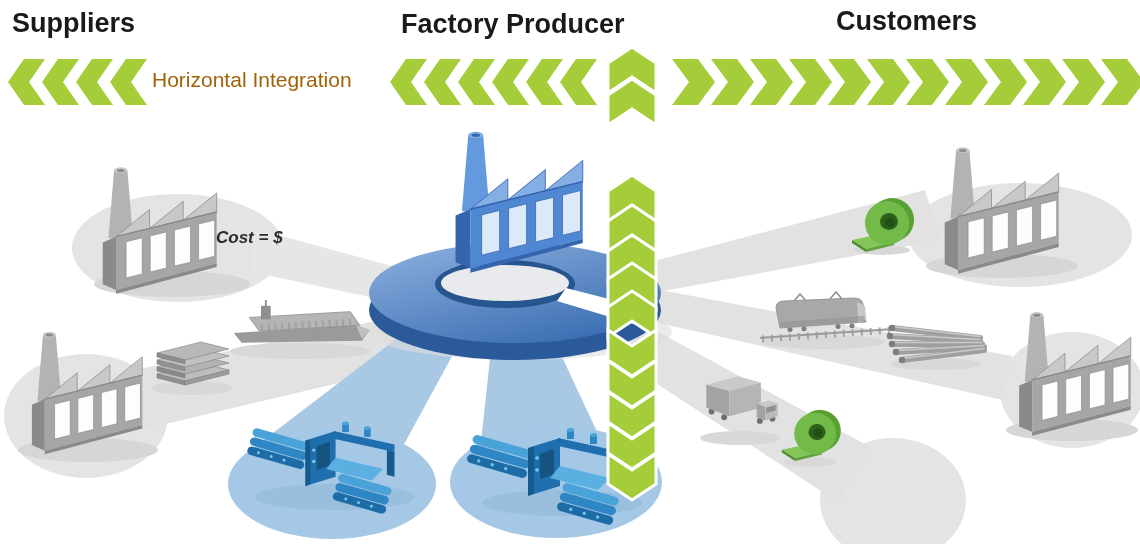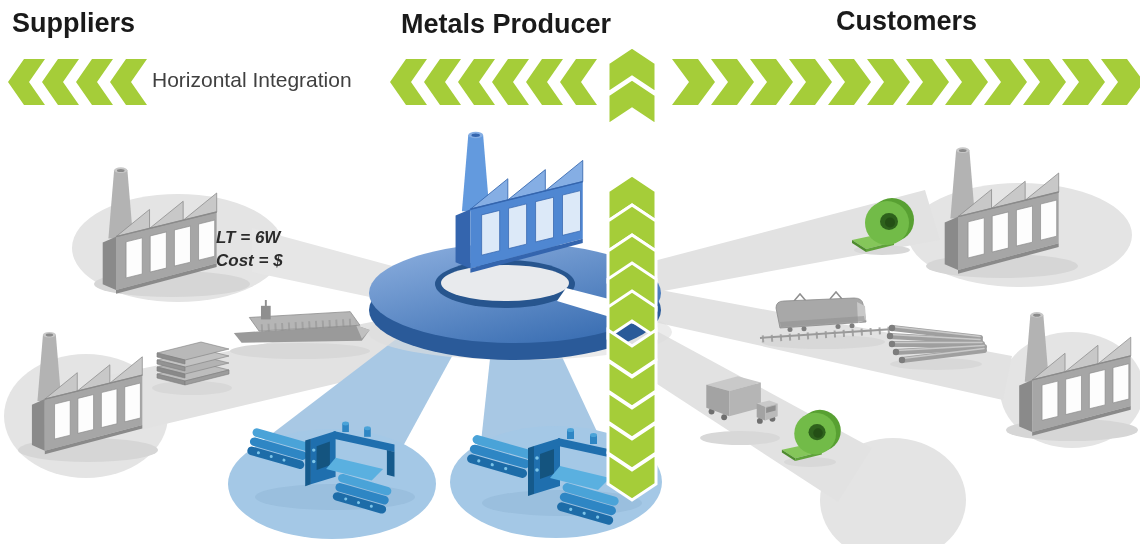--- a/index.html
+++ b/index.html
@@ -7,21 +7,21 @@
     position:relative;width:1140px;height:544px;background:#ffffff;overflow:hidden;
     font-family:"Liberation Sans", sans-serif;
     border-radius:18px;
   }
   .stage svg{position:absolute;left:0;top:0;}
   .heading{
     position:absolute;font-size:27px;font-weight:700;color:#1a1a1a;letter-spacing:0;
     white-space:nowrap;
   }
   .flowlabel{
-    position:absolute;font-size:21px;font-weight:400;color:#404040;white-space:nowrap;
+    position:absolute;font-size:21px;font-weight:400;color:#a16207;white-space:nowrap;
   }
   .callout{
     position:absolute;left:216px;top:226px;font-size:17px;font-style:italic;font-weight:600;
     color:#2b2b2b;line-height:23px;white-space:nowrap;
   }
   
   .f-gray{ --c-dk:#8a8a8a; --c-mid:#a6a6a6; --c-mid2:#b3b3b3; --c-hi:#c8c8c8; --c-win:#fdfdfd; }
   .f-blue{ --c-dk:#3465ae; --c-mid:#4f87d2; --c-mid2:#639ade; --c-hi:#85aee4; --c-win:#dce9f8; }
   .h-chev{ fill:#a5cd39; }
   .v-chev{ fill:#a5cd39; stroke:#ffffff; stroke-width:3px; }
@@ -280,23 +280,22 @@
     <use href="#chevU" x="608" y="291"></use>
     <use href="#chevD" x="608" y="330"></use>
         <use href="#chevD" x="608" y="361"></use>
     <use href="#chevD" x="608" y="392"></use>
         <use href="#chevD" x="608" y="423"></use>
     <use href="#chevD" x="608" y="454"></use>
   </g>
 </svg>
 
 <div class="heading" style="left:12px;top:8px;">Suppliers</div>
-<div class="heading" style="left:401px;top:9px;">Metals Producer</div>
+<div class="heading" style="left:401px;top:9px;">Factory Producer</div>
 <div class="heading" style="left:836px;top:6px;">Customers</div>
 
 <div class="flowlabel" style="left:152px;top:68px;">Horizontal Integration</div>
 
 <div class="callout">
-  <div>LT = 6W</div>
   <div>Cost = $</div>
 </div>
 
 </div>
 
 </body></html>

